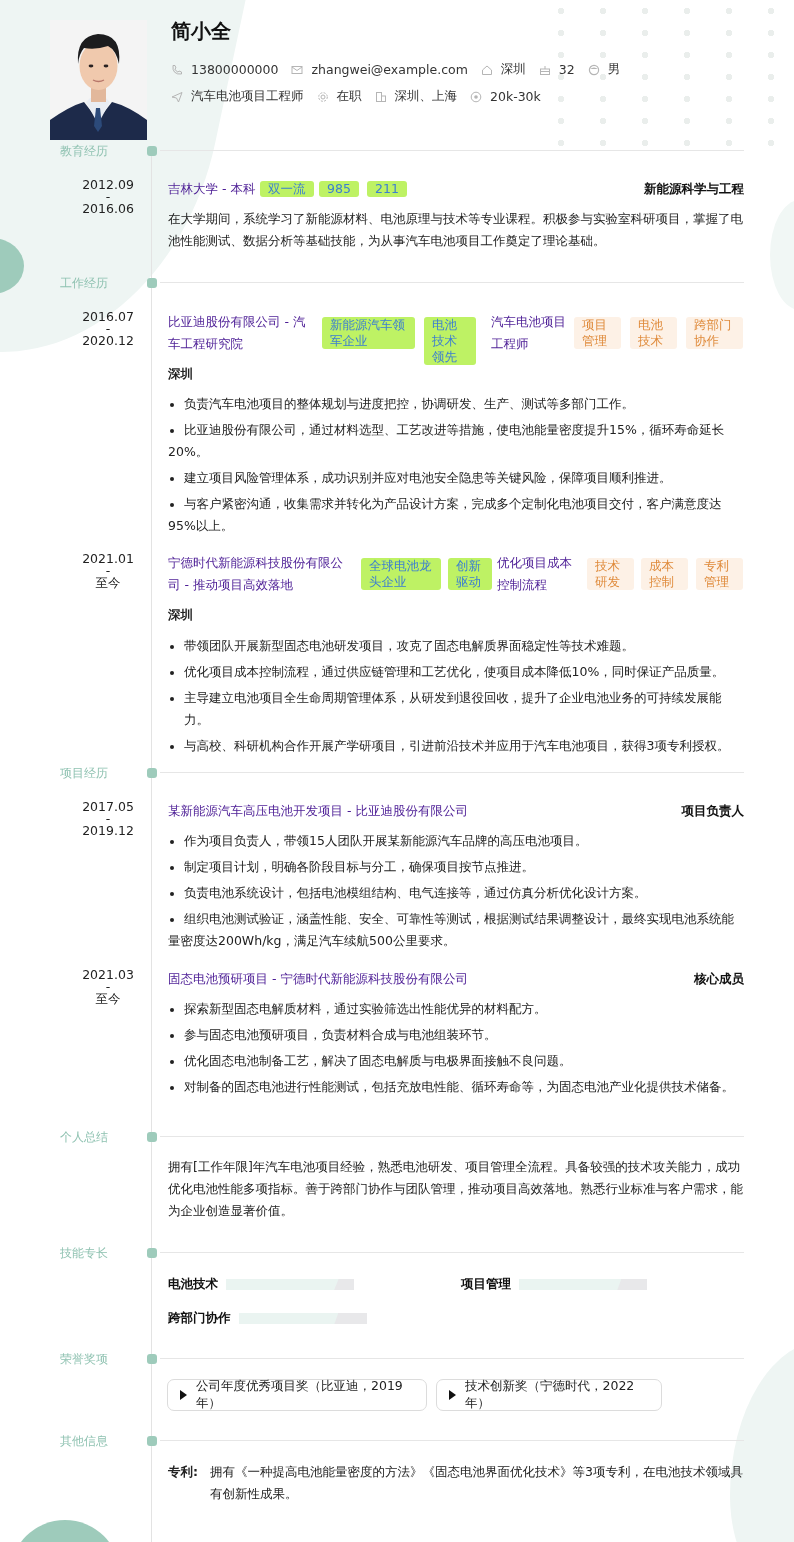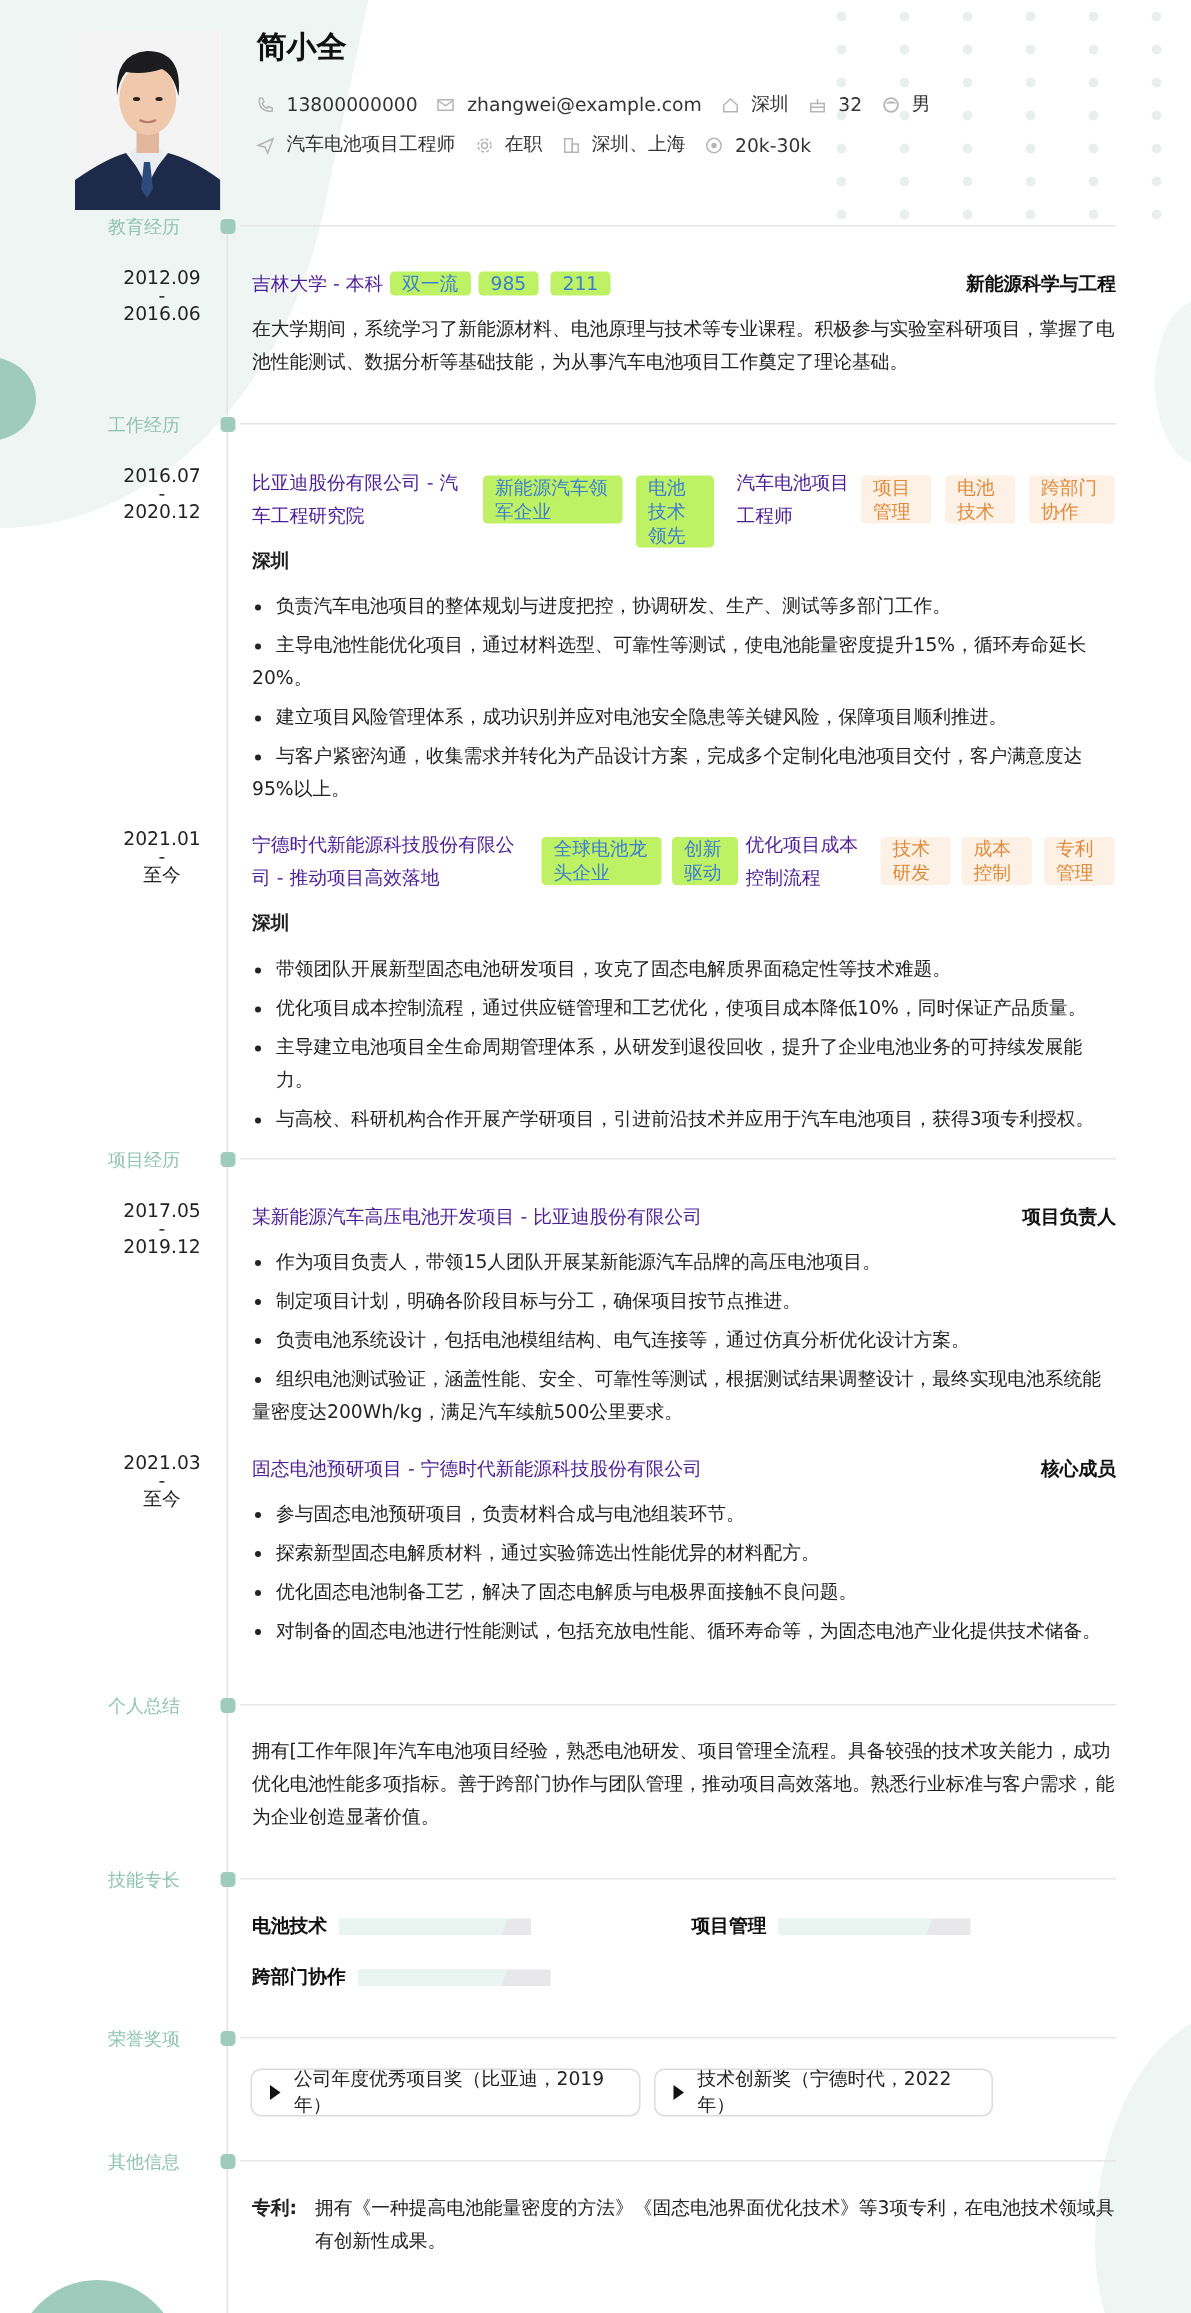--- a/index.html
+++ b/index.html
@@ -24,21 +24,21 @@
   .name { position: absolute; left: 171px; top: 18px; font-size: 20px; font-weight: bold; color: #111; }
   .info-row { position: absolute; left: 171px; display: flex; align-items: center; font-size: 12.5px; color: #333; white-space: nowrap; }
   .info-row.r1 { top: 61px; }
   .info-row.r2 { top: 88px; }
   .info-item { display: flex; align-items: center; margin-right: 13px; }
   .ic { width: 12px; height: 12px; margin-right: 8px; color: #b5b5b5; display: inline-flex; align-items: center; justify-content: center; }
   .ic svg { width: 12px; height: 12px; }
 
   
   .vline { position: absolute; left: 151px; top: 152px; width: 1px; height: 1390px; background: #e3e3e3; }
-  .sec-label { position: absolute; left: 60px; width: 72px; text-align: center; font-size: 12px; color: #8fc2b1; }
+  .sec-label { position: absolute; left: 60px; width: 72px; text-align: left; font-size: 12px; color: #8fc2b1; }
   .sec-dot { position: absolute; left: 147px; width: 10px; height: 10px; background: #9ecbbb; border-radius: 3px; }
   .sec-line { position: absolute; left: 160px; width: 584px; height: 1px; background: #e6e6e6; }
 
   .date { position: absolute; left: 72px; width: 72px; text-align: center; font-size: 12.5px; color: #222; line-height: 16px; }
   .date .sep { display: block; line-height: 8px; }
 
   .entry-title { position: absolute; font-size: 12.5px; font-weight: normal; color: #4c1d95; line-height: 22px; }
   .right-title { position: absolute; right: 50px; font-size: 12.5px; font-weight: bold; color: #111; }
   .tag { position: absolute; font-size: 12.5px; line-height: 16px; padding: 0 8px; border-radius: 3px; }
   .tag.blue { background: #bef264; color: #3d7fd0; }
@@ -208,21 +208,21 @@
   <div class="entry-title" style="left:168px; top:311px; width:148px">比亚迪股份有限公司 - 汽车工程研究院</div>
   <span class="tag blue" style="left:322px; top:317px; width:93px; padding:0 8px">新能源汽车领军企业</span>
   <span class="tag blue" style="left:424px; top:317px; width:52px; padding:0 8px">电池技术领先</span>
   <div class="entry-title" style="left:491px; top:311px; width:76px">汽车电池项目工程师</div>
   <span class="tag orange" style="left:574px; top:317px; width:47px">项目管理</span>
   <span class="tag orange" style="left:630px; top:317px; width:47px">电池技术</span>
   <span class="tag orange" style="left:686px; top:317px; width:57px">跨部门协作</span>
   <div class="location" style="top:366px">深圳</div>
   <ul class="bullets" style="top:393px">
     <li>负责汽车电池项目的整体规划与进度把控，协调研发、生产、测试等多部门工作。</li>
-    <li class="wrap">主导电池性能优化项目，通过材料选型、可靠性等测试，使电池能量密度提升15%，循环寿命延长20%。</li>
+    <li class="wrap">比亚迪股份有限公司，通过材料选型、工艺改进等措施，使电池能量密度提升15%，循环寿命延长20%。</li>
     <li>建立项目风险管理体系，成功识别并应对电池安全隐患等关键风险，保障项目顺利推进。</li>
     <li class="wrap">与客户紧密沟通，收集需求并转化为产品设计方案，完成多个定制化电池项目交付，客户满意度达95%以上。</li>
   </ul>
 
   <div class="date" style="top:551px">
     <span>2021.01</span>
     <span class="sep">-</span>
     <span>至今</span>
   </div>
   <div class="entry-title" style="left:168px; top:552px; width:186px">宁德时代新能源科技股份有限公司 - 推动项目高效落地</div>
@@ -259,22 +259,22 @@
   </ul>
 
   <div class="date" style="top:967px">
     <span>2021.03</span>
     <span class="sep">-</span>
     <span>至今</span>
   </div>
   <div class="entry-title" style="left:168px; top:968px">固态电池预研项目 - 宁德时代新能源科技股份有限公司</div>
   <div class="right-title" style="top:971px">核心成员</div>
   <ul class="bullets" style="top:998px">
+    <li>探索新型固态电解质材料，通过实验筛选出性能优异的材料配方。</li>
     <li>参与固态电池预研项目，负责材料合成与电池组装环节。</li>
-    <li>探索新型固态电解质材料，通过实验筛选出性能优异的材料配方。</li>
     <li>优化固态电池制备工艺，解决了固态电解质与电极界面接触不良问题。</li>
     <li>对制备的固态电池进行性能测试，包括充放电性能、循环寿命等，为固态电池产业化提供技术储备。</li>
   </ul>
 
   <div class="sec-label" style="top:1129px">个人总结</div>
   <div class="sec-dot" style="top:1132px"></div>
   <div class="sec-line" style="top:1136px"></div>
   <div class="para" style="top:1156px">拥有[工作年限]年汽车电池项目经验，熟悉电池研发、项目管理全流程。具备较强的技术攻关能力，成功优化电池性能多项指标。善于跨部门协作与团队管理，推动项目高效落地。熟悉行业标准与客户需求，能为企业创造显著价值。</div>
 
   <div class="sec-label" style="top:1245px">技能专长</div>

